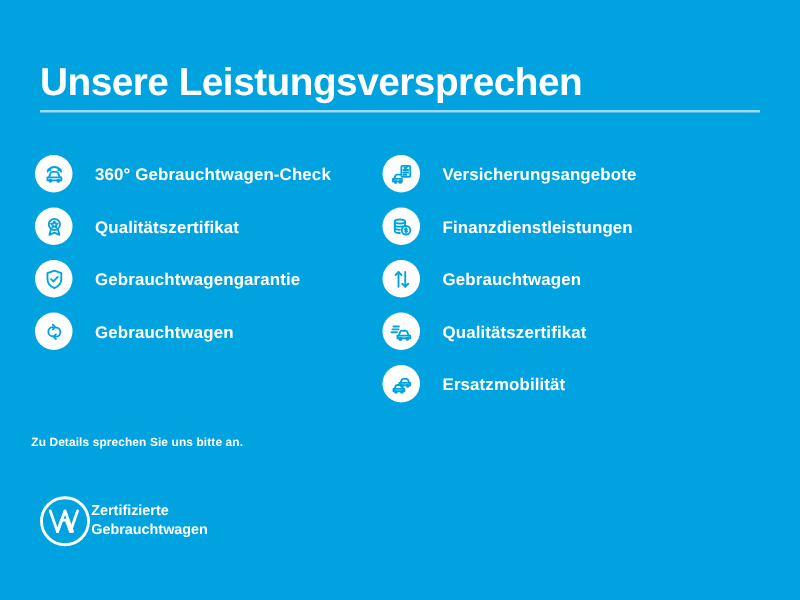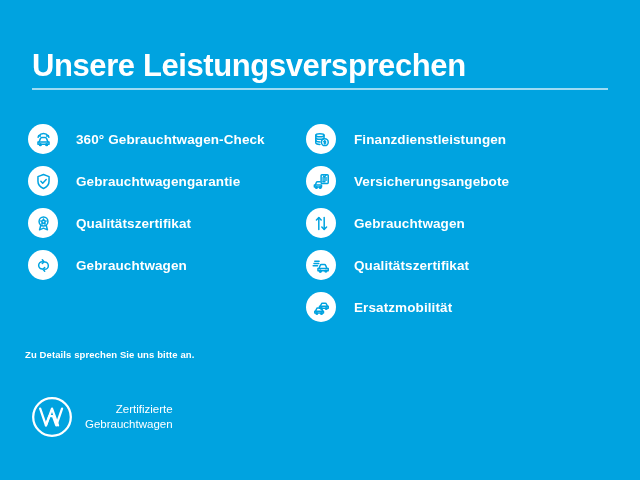--- a/index.html
+++ b/index.html
@@ -102,27 +102,25 @@
     display:flex;
     align-items:center;
   }
   .vw-mark {
     width:42px;
     height:42px;
     min-width:42px;
   }
   .vw-mark svg { width:42px; height:42px; display:block; }
   .logo-text {
-    margin-left:12px;
     font-size:11.5px;
-    font-weight:normal;
+    font-weight:bold;
     line-height:1.28;
     color:#ffffff;
     white-space:nowrap;
-    text-align:right;
   }
 </style>
 </head>
 <body>
 
 <div class="slide">
 
   <h1 class="title">Unsere Leistungsversprechen</h1>
 
   <div class="divider"></div>
@@ -142,82 +140,82 @@
             <path d="M5.2 9.2L6 7.1l2.1.6"></path>
             <path d="M18.8 9.2L18 7.1l-2.1.6"></path>
           </svg>
         </span>
         <span class="promise-label">360° Gebrauchtwagen-Check</span>
       </div>
 
       <div class="promise-item">
         <span class="badge">
           <svg viewBox="0 0 24 24">
-            <path d="M12 3.2l7 2.6v5.8c0 4.2-2.9 7.4-7 9.2-4.1-1.8-7-5-7-9.2V5.8z"></path>
-            <path d="M8.7 11.8l2.3 2.3 4.4-4.6"></path>
-          </svg>
-        </span>
-        <span class="promise-label">Gebrauchtwagengarantie</span>
-      </div>
-
-      <div class="promise-item">
-        <span class="badge">
-          <svg viewBox="0 0 24 24">
             <circle cx="12" cy="9.5" r="5.6"></circle>
             <path d="M12 6.3l1 2.1 2.3.3-1.7 1.6.4 2.3-2-1.1-2 1.1.4-2.3-1.7-1.6 2.3-.3z"></path>
             <path d="M8.6 14.2L7 20l5-2.1L17 20l-1.6-5.8"></path>
           </svg>
         </span>
         <span class="promise-label">Qualitätszertifikat</span>
+      </div>
+
+      <div class="promise-item">
+        <span class="badge">
+          <svg viewBox="0 0 24 24">
+            <path d="M12 3.2l7 2.6v5.8c0 4.2-2.9 7.4-7 9.2-4.1-1.8-7-5-7-9.2V5.8z"></path>
+            <path d="M8.7 11.8l2.3 2.3 4.4-4.6"></path>
+          </svg>
+        </span>
+        <span class="promise-label">Gebrauchtwagengarantie</span>
       </div>
 
 
       <div class="promise-item">
         <span class="badge">
           <svg viewBox="0 0 24 24">
             <path d="M10.5 7.2a4.6 4.6 0 0 0 0 9.2"></path>
             <path d="M13.5 16.8a4.6 4.6 0 0 0 0-9.2"></path>
             <path d="M10.5 4.8l2.2 2.4-2.2 2.3"></path>
             <path d="M13.5 19.2l-2.2-2.4 2.2-2.3"></path>
           </svg>
         </span>
         <span class="promise-label">Gebrauchtwagen</span>
       </div>
 
     </div>
 
     <div class="col col-right">
-
-      <div class="promise-item">
-        <span class="badge">
-          <svg viewBox="0 0 24 24">
-            <ellipse cx="10" cy="6.6" rx="5.2" ry="2"></ellipse>
-            <path d="M4.8 6.6v3.2c0 1.1 2.3 2 5.2 2s5.2-.9 5.2-2V6.6"></path>
-            <path d="M4.8 9.8V13c0 1.1 2.3 2 5.2 2"></path>
-            <path d="M4.8 13v3.2c0 1.1 2.3 2 5.2 2"></path>
-            <circle cx="16.2" cy="15.4" r="4.3"></circle>
-            <path d="M16.2 13.2v4.4M14.9 14.4h2.2M15.3 16.4h2"></path>
-          </svg>
-        </span>
-        <span class="promise-label">Finanzdienstleistungen</span>
-      </div>
 
       <div class="promise-item">
         <span class="badge">
           <svg viewBox="0 0 24 24">
             <path d="M3 16.5h9v2.6H3z"></path>
             <path d="M4.2 16.5l1.3-3.3a1.6 1.6 0 0 1 1.5-1h3.3"></path>
             <circle cx="5.6" cy="19.6" r="1"></circle>
             <circle cx="10.4" cy="19.6" r="1"></circle>
             <rect x="11.5" y="3.4" width="9" height="11" rx="1"></rect>
             <path d="M13.6 7.6h4.8M13.6 10.1h4.8M13.6 12.4h2.8"></path>
             <path d="M14.6 5.2l1 1 2-2.2"></path>
           </svg>
         </span>
         <span class="promise-label">Versicherungsangebote</span>
+      </div>
+
+      <div class="promise-item">
+        <span class="badge">
+          <svg viewBox="0 0 24 24">
+            <ellipse cx="10" cy="6.6" rx="5.2" ry="2"></ellipse>
+            <path d="M4.8 6.6v3.2c0 1.1 2.3 2 5.2 2s5.2-.9 5.2-2V6.6"></path>
+            <path d="M4.8 9.8V13c0 1.1 2.3 2 5.2 2"></path>
+            <path d="M4.8 13v3.2c0 1.1 2.3 2 5.2 2"></path>
+            <circle cx="16.2" cy="15.4" r="4.3"></circle>
+            <path d="M16.2 13.2v4.4M14.9 14.4h2.2M15.3 16.4h2"></path>
+          </svg>
+        </span>
+        <span class="promise-label">Finanzdienstleistungen</span>
       </div>
 
       <div class="promise-item">
         <span class="badge">
           <svg viewBox="0 0 24 24">
             <path d="M8.6 19.5V4.6"></path>
             <path d="M5.6 7.6l3-3 3 3"></path>
             <path d="M15.4 4.5v14.9"></path>
             <path d="M12.4 16.4l3 3 3-3"></path>
           </svg>

